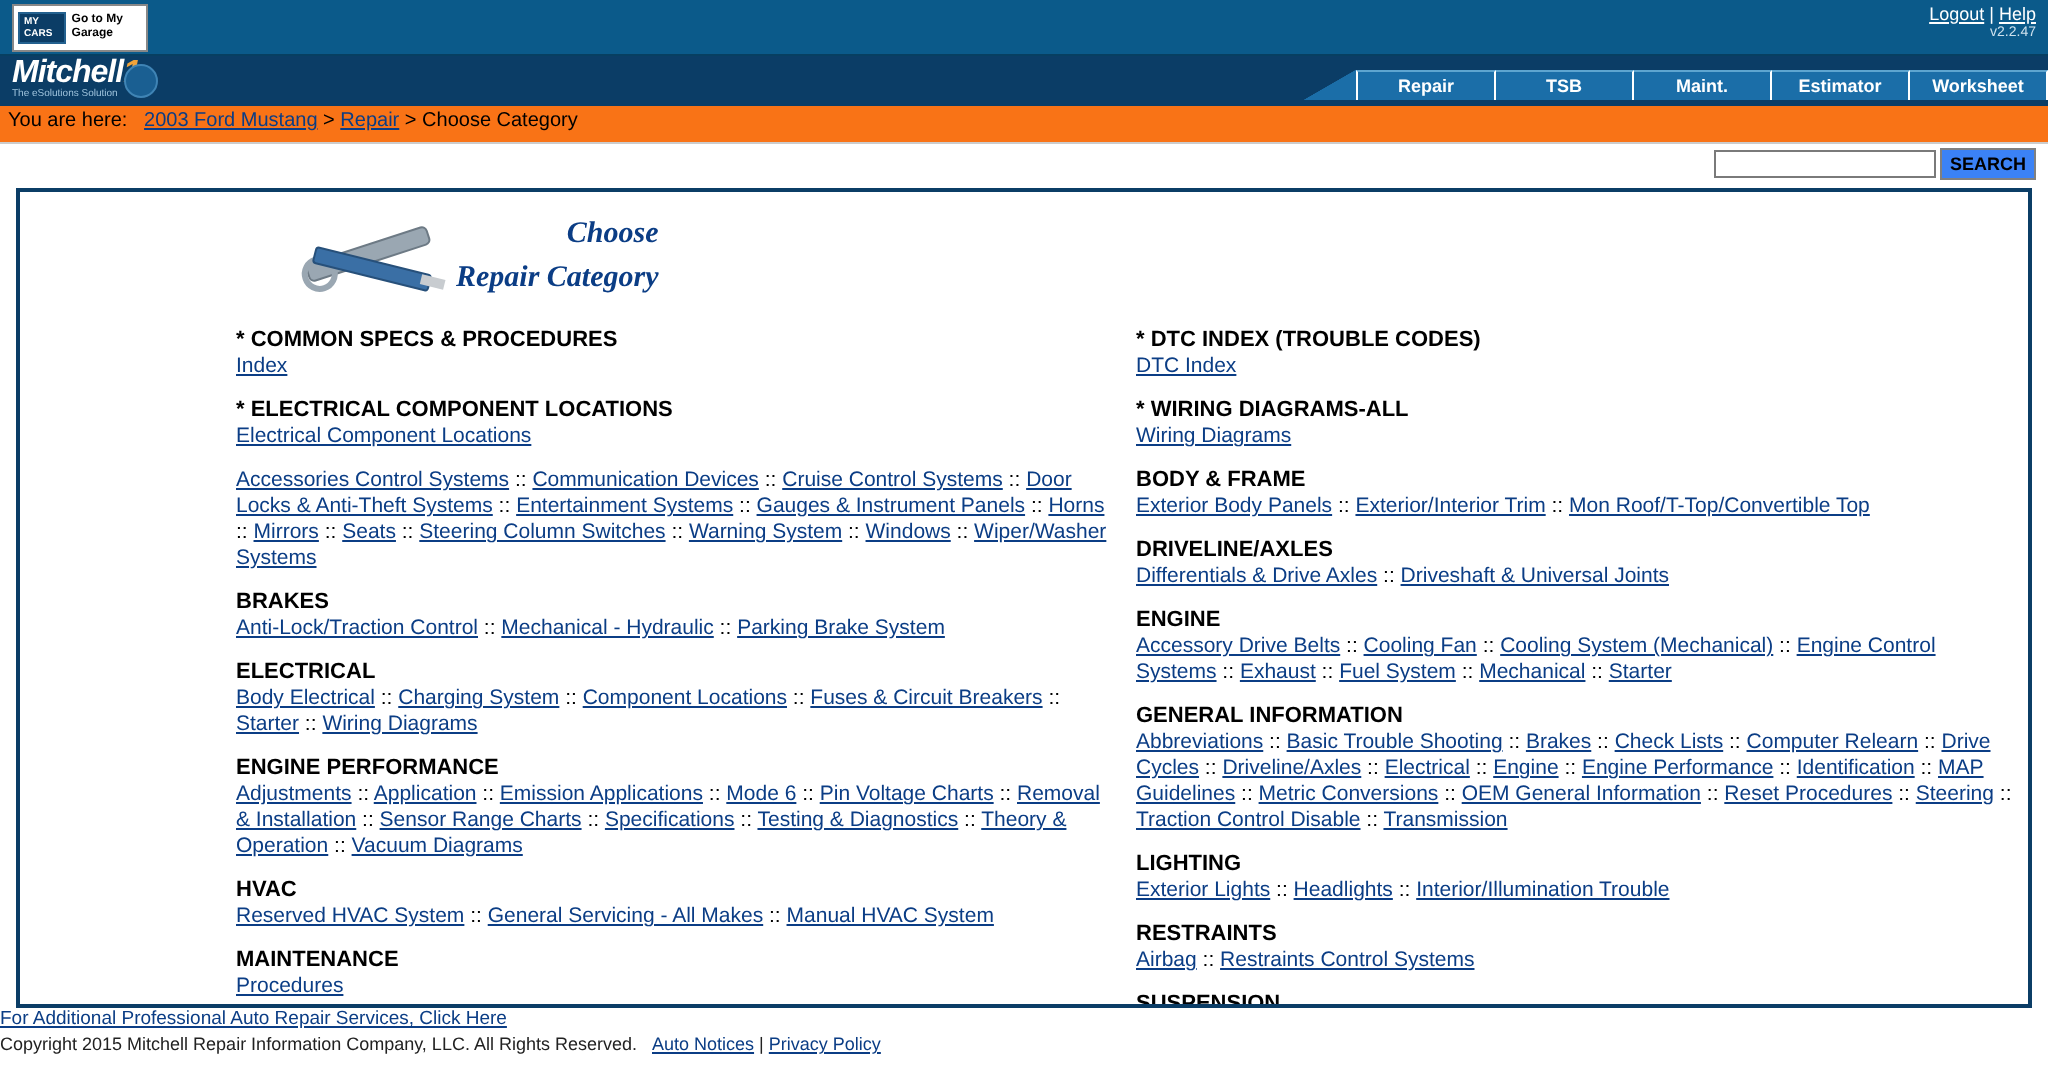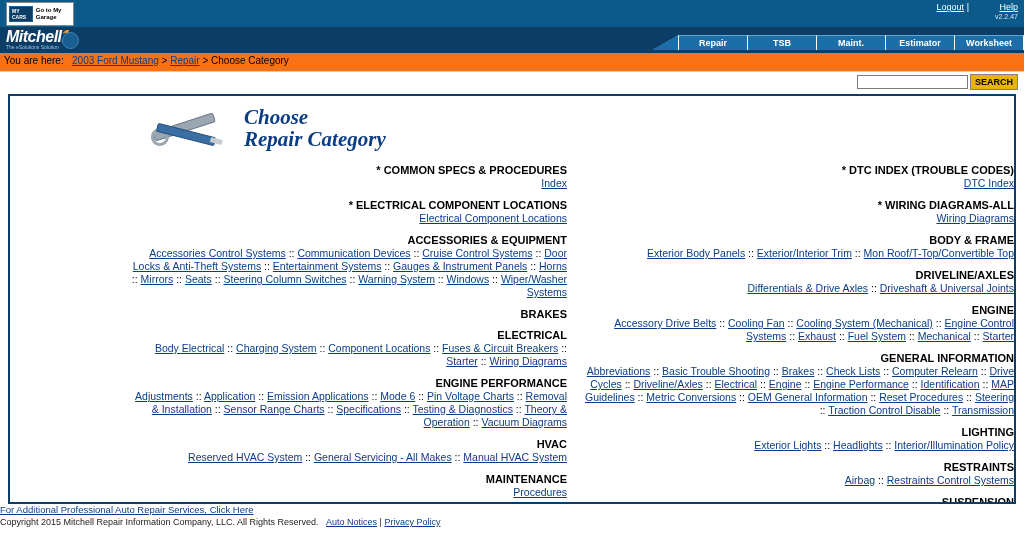--- a/index.html
+++ b/index.html
@@ -24,21 +24,21 @@
     font-size:5px;font-weight:bold;color:#ffffff;background:#0b3d66;
     padding:1px 2px;margin-left:2px;line-height:6px;border:1px solid #23618f;
   }
   .mycars .mc-text{
     font-size:6px;line-height:7px;color:#000;margin-left:3px;font-weight:bold;
   }
   .topbar-right{
     position:absolute;right:6px;top:2px;text-align:right;color:#ffffff;
     font-size:9px;
   }
-  .topbar-right a{color:#ffffff;text-decoration:underline;margin-left:28px;}
+  .topbar-right a{color:#ffffff;text-decoration:underline;}
   .ver{font-size:7px;color:#cfe2ee;display:block;margin-top:1px;}
 
   
   .brandbar{
     height:25px;background:#0b3d66;position:relative;
   }
   .mitchell{
     position:absolute;left:6px;top:1px;color:#ffffff;
   }
   .mitchell .m1{font-size:16px;font-weight:bold;font-style:italic;line-height:15px;letter-spacing:-0.5px;}
@@ -77,21 +77,21 @@
   }
   .searchbox{
     position:absolute;right:6px;top:2px;display:flex;align-items:center;
   }
   .searchbox input[type=text]{
     width:105px;height:12px;font-size:10px;border:1px solid #7a7a7a;
     padding:0 2px;margin-right:2px;
   }
   .searchbtn{
     font-size:9px;font-weight:bold;height:16px;padding:0 4px;
-    border:1px solid #808080;background:#eab308;cursor:pointer;
+    border:1px solid #808080;background:#3b82f6;cursor:pointer;
   }
 
   
   .panel{
     margin:0 8px;border:2px solid #0b3d66;height:406px;background:#ffffff;
     position:relative;overflow:hidden;
   }
   .hdr{
     padding:10px 0 0 140px;height:58px;
   }
@@ -109,24 +109,24 @@
   .screwd{
     position:absolute;left:6px;top:24px;width:58px;height:7px;background:#3a6fa5;
     transform:rotate(14deg);border-radius:2px;border:1px solid #27507a;
   }
   .screwd:after{
     content:"";position:absolute;right:-8px;top:0px;width:12px;height:5px;background:#c8ccd0;
   }
   .title{
     font-family:"Liberation Serif", serif;
     font-style:italic;font-weight:bold;color:#0b3d85;
-    font-size:21px;line-height:22px;margin-left:24px;
-  }
-
-  .cols{display:flex;padding:0 0 0 12px;text-align:right;}
+    font-size:15px;line-height:22px;margin-left:8px;text-align:right;
+  }
+
+  .cols{display:flex;padding:0 0 0 0;}
   .col{width:440px;}
   .col.left{margin-left:108px;}
   .col.right{margin-left:10px;}
   .grp{margin-bottom:9px;}
   .grp h3{
     margin:0 0 1px 0;font-size:11px;font-weight:bold;color:#000000;
     text-transform:uppercase;letter-spacing:0;
   }
   .links{font-size:10.5px;line-height:13px;color:#000;}
   .links a{color:#0b3d85;text-decoration:underline;}
@@ -209,25 +209,25 @@
     <div class="col left">
         <div class="grp">
           <h3>* COMMON SPECS &amp; PROCEDURES</h3>
           <div class="links"><a href="#">Index</a></div>
         </div>
         <div class="grp">
           <h3>* ELECTRICAL COMPONENT LOCATIONS</h3>
           <div class="links"><a href="#">Electrical Component Locations</a></div>
         </div>
         <div class="grp">
-          <h3>ACCESSORIES &amp; EQUIPMENT</h3>
           <div class="links"><a href="#">Accessories Control Systems</a><span class="dd"> :: </span><a href="#">Communication Devices</a><span class="dd"> :: </span><a href="#">Cruise Control Systems</a><span class="dd"> :: </span><a href="#">Door Locks &amp; Anti-Theft Systems</a><span class="dd"> :: </span><a href="#">Entertainment Systems</a><span class="dd"> :: </span><a href="#">Gauges &amp; Instrument Panels</a><span class="dd"> :: </span><a href="#">Horns</a><span class="dd"> :: </span><a href="#">Mirrors</a><span class="dd"> :: </span><a href="#">Seats</a><span class="dd"> :: </span><a href="#">Steering Column Switches</a><span class="dd"> :: </span><a href="#">Warning System</a><span class="dd"> :: </span><a href="#">Windows</a><span class="dd"> :: </span><a href="#">Wiper/Washer Systems</a></div>
         </div>
         <div class="grp">
           <h3>BRAKES</h3>
+          <div class="links"><a href="#">Anti-Lock/Traction Control</a><span class="dd"> :: </span><a href="#">Mechanical - Hydraulic</a><span class="dd"> :: </span><a href="#">Parking Brake System</a></div>
         </div>
         <div class="grp">
           <h3>ELECTRICAL</h3>
           <div class="links"><a href="#">Body Electrical</a><span class="dd"> :: </span><a href="#">Charging System</a><span class="dd"> :: </span><a href="#">Component Locations</a><span class="dd"> :: </span><a href="#">Fuses &amp; Circuit Breakers</a><span class="dd"> :: </span><a href="#">Starter</a><span class="dd"> :: </span><a href="#">Wiring Diagrams</a></div>
         </div>
         <div class="grp">
           <h3>ENGINE PERFORMANCE</h3>
           <div class="links"><a href="#">Adjustments</a><span class="dd"> :: </span><a href="#">Application</a><span class="dd"> :: </span><a href="#">Emission Applications</a><span class="dd"> :: </span><a href="#">Mode 6</a><span class="dd"> :: </span><a href="#">Pin Voltage Charts</a><span class="dd"> :: </span><a href="#">Removal &amp; Installation</a><span class="dd"> :: </span><a href="#">Sensor Range Charts</a><span class="dd"> :: </span><a href="#">Specifications</a><span class="dd"> :: </span><a href="#">Testing &amp; Diagnostics</a><span class="dd"> :: </span><a href="#">Theory &amp; Operation</a><span class="dd"> :: </span><a href="#">Vacuum Diagrams</a></div>
         </div>
         <div class="grp">
@@ -259,21 +259,21 @@
         <div class="grp">
           <h3>ENGINE</h3>
           <div class="links"><a href="#">Accessory Drive Belts</a><span class="dd"> :: </span><a href="#">Cooling Fan</a><span class="dd"> :: </span><a href="#">Cooling System (Mechanical)</a><span class="dd"> :: </span><a href="#">Engine Control Systems</a><span class="dd"> :: </span><a href="#">Exhaust</a><span class="dd"> :: </span><a href="#">Fuel System</a><span class="dd"> :: </span><a href="#">Mechanical</a><span class="dd"> :: </span><a href="#">Starter</a></div>
         </div>
         <div class="grp">
           <h3>GENERAL INFORMATION</h3>
           <div class="links"><a href="#">Abbreviations</a><span class="dd"> :: </span><a href="#">Basic Trouble Shooting</a><span class="dd"> :: </span><a href="#">Brakes</a><span class="dd"> :: </span><a href="#">Check Lists</a><span class="dd"> :: </span><a href="#">Computer Relearn</a><span class="dd"> :: </span><a href="#">Drive Cycles</a><span class="dd"> :: </span><a href="#">Driveline/Axles</a><span class="dd"> :: </span><a href="#">Electrical</a><span class="dd"> :: </span><a href="#">Engine</a><span class="dd"> :: </span><a href="#">Engine Performance</a><span class="dd"> :: </span><a href="#">Identification</a><span class="dd"> :: </span><a href="#">MAP Guidelines</a><span class="dd"> :: </span><a href="#">Metric Conversions</a><span class="dd"> :: </span><a href="#">OEM General Information</a><span class="dd"> :: </span><a href="#">Reset Procedures</a><span class="dd"> :: </span><a href="#">Steering</a><span class="dd"> :: </span><a href="#">Traction Control Disable</a><span class="dd"> :: </span><a href="#">Transmission</a></div>
         </div>
         <div class="grp">
           <h3>LIGHTING</h3>
-          <div class="links"><a href="#">Exterior Lights</a><span class="dd"> :: </span><a href="#">Headlights</a><span class="dd"> :: </span><a href="#">Interior/Illumination Policy</a></div>
+          <div class="links"><a href="#">Exterior Lights</a><span class="dd"> :: </span><a href="#">Headlights</a><span class="dd"> :: </span><a href="#">Interior/Illumination Trouble</a></div>
         </div>
         <div class="grp">
           <h3>RESTRAINTS</h3>
           <div class="links"><a href="#">Airbag</a><span class="dd"> :: </span><a href="#">Restraints Control Systems</a></div>
         </div>
         <div class="grp">
           <h3>SUSPENSION</h3>
         </div>
       </div>
   </div>

